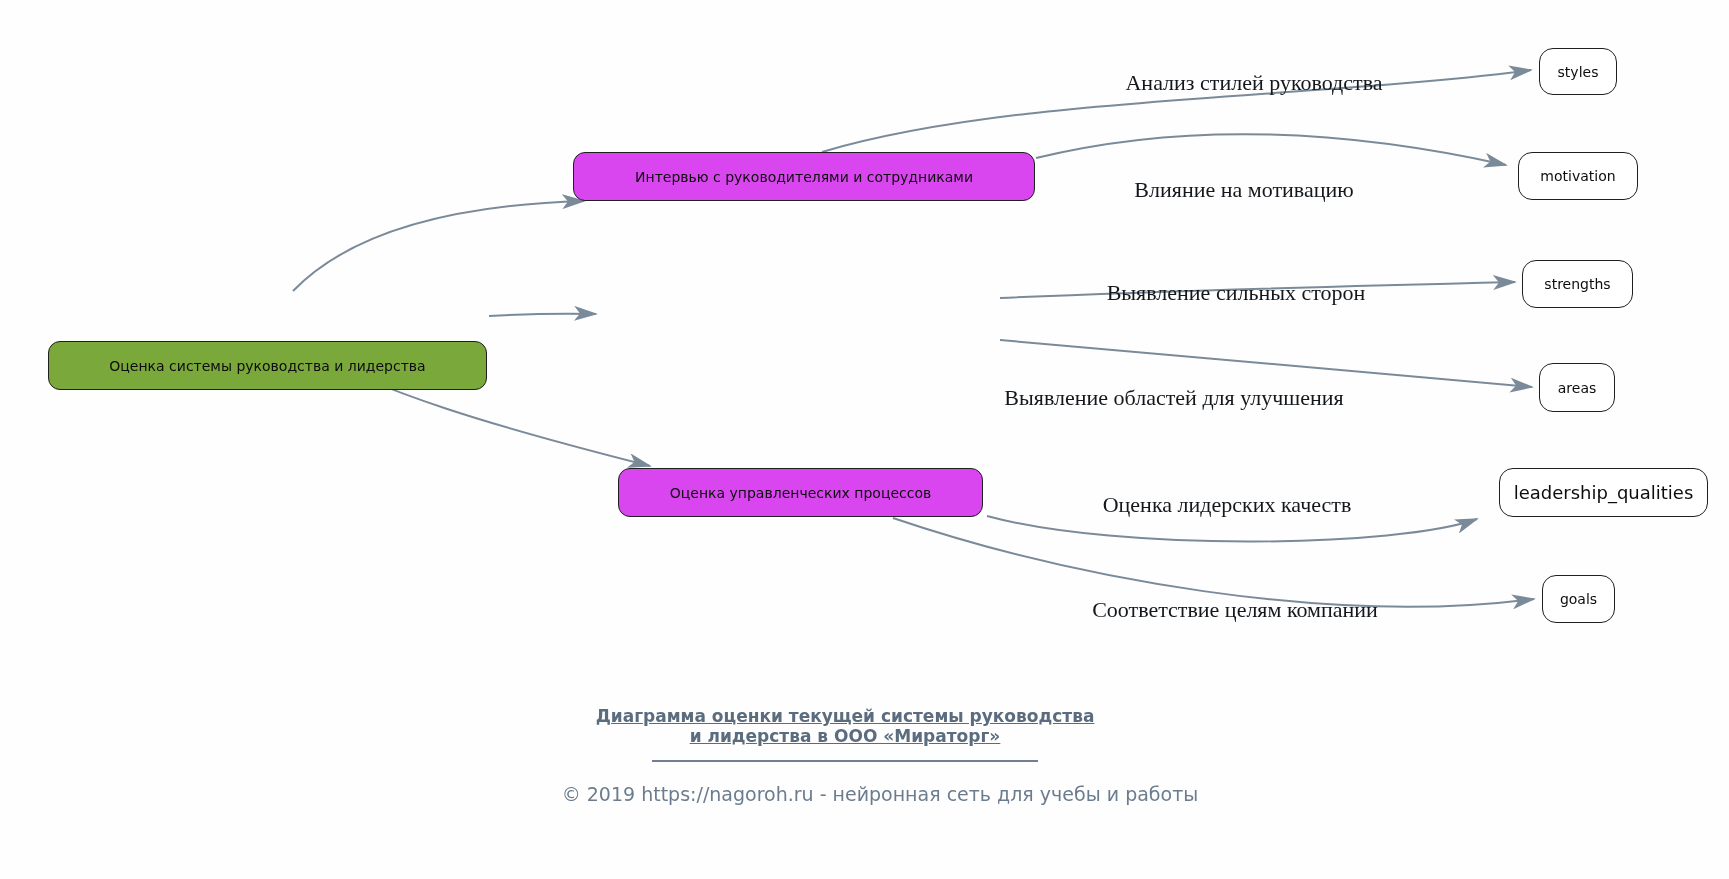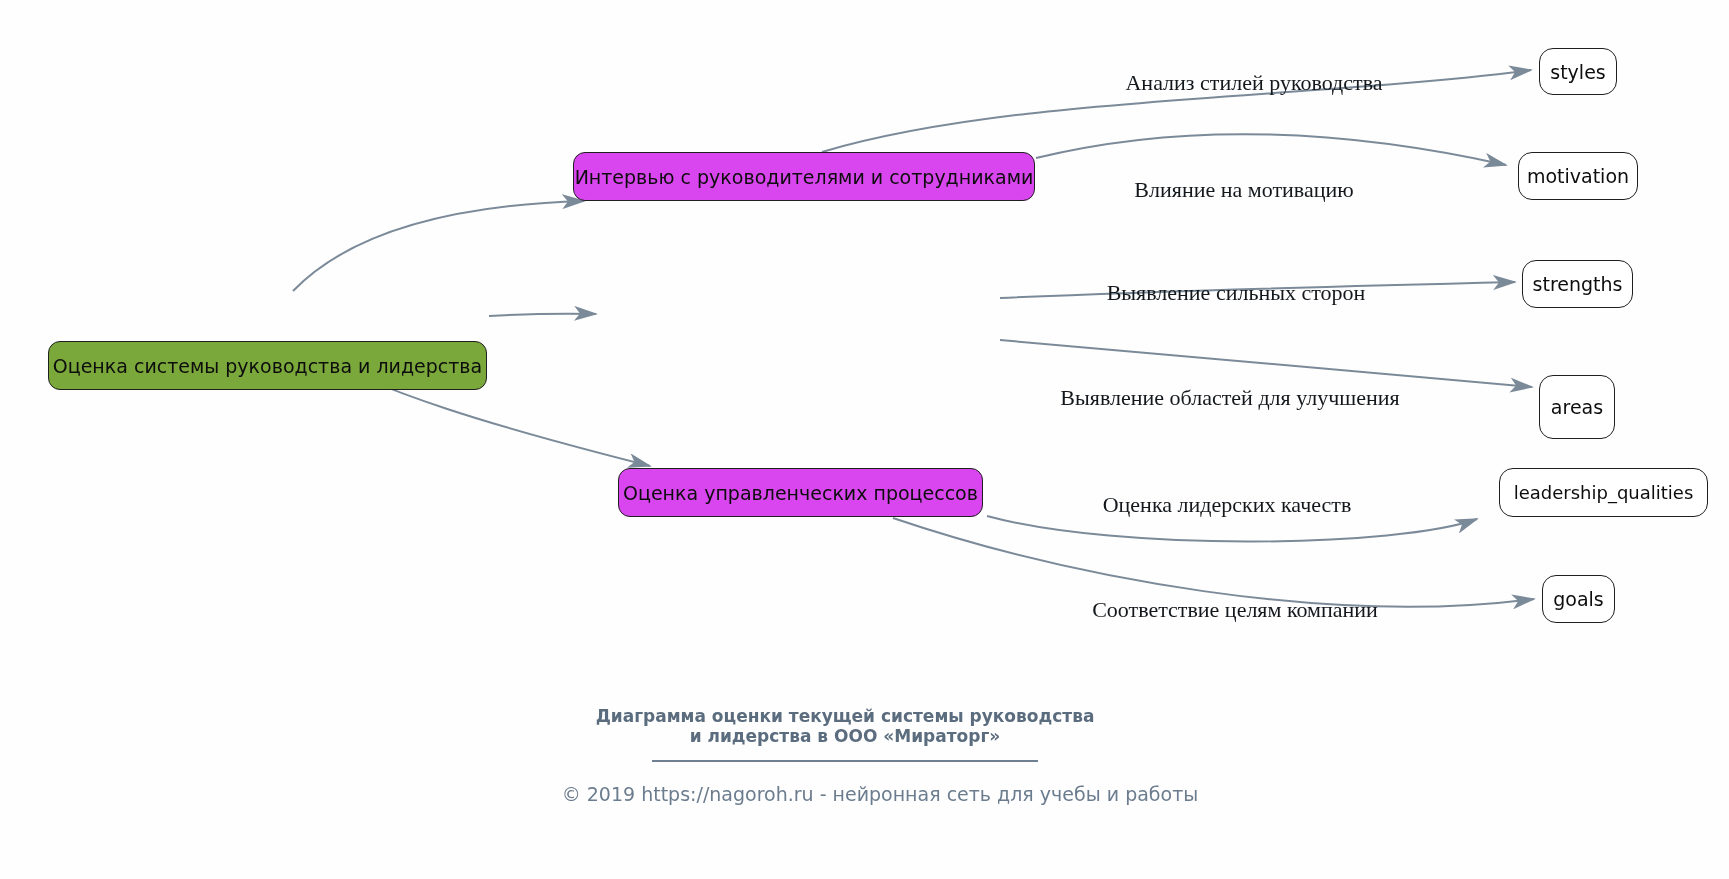--- a/index.html
+++ b/index.html
@@ -11,41 +11,41 @@
     position:relative;
   }
   .canvas{position:absolute;left:0;top:0;width:1729px;height:879px;}
   svg.edges{position:absolute;left:0;top:0;width:1729px;height:879px;}
   svg.edges path.edge{fill:none;stroke:#7b8a99;stroke-width:2px;}
   .node{
     position:absolute;
     display:flex;align-items:center;justify-content:center;
     border:1.8px solid #1f1f1f;
     box-sizing:border-box;
-    font-size:19px;color:#0d0d0d;
+    font-size:14px;color:#0d0d0d;
     white-space:nowrap;
     border-radius:12px;
   }
   .node.root{background:#7aa83b;}
   .node.branch{background:#d946ef;}
   .node.leaf{background:#ffffff;border-radius:14px;}
   .edge-label{
     position:absolute;
     transform:translateX(-50%);
     font-family:"Liberation Serif","DejaVu Serif",serif;
     font-size:22px;color:#14181c;
     white-space:nowrap;
     margin-top:24px;
   }
   .caption{
     position:absolute;left:845px;top:706px;
     transform:translateX(-50%);
     text-align:center;
     font-size:17px;font-weight:bold;color:#5a6c7e;
-    line-height:20px;white-space:nowrap;
+    line-height:20px;white-space:nowrap;text-decoration:underline;
   }
   .divider{
     position:absolute;left:652px;top:760px;width:386px;height:0;
     border-top:2px solid #6e8091;
   }
   .copyright{
     position:absolute;left:880px;top:783px;
     transform:translateX(-50%);
     font-size:19px;color:#6b7c8e;white-space:nowrap;
   }
@@ -73,28 +73,28 @@
   </svg>
 
   <div class="node root" style="left:48px;top:293px;width:439px;height:49px;margin-top:48px;">Оценка системы руководства и лидерства</div>
 
   <div class="node branch" style="left:573px;top:152px;width:462px;height:49px;">Интервью с руководителями и сотрудниками</div>
   <div class="node branch" style="left:618px;top:468px;width:365px;height:49px;">Оценка управленческих процессов</div>
 
   <div class="node leaf" style="left:1539px;top:48px;width:78px;height:47px;">styles</div>
   <div class="node leaf" style="left:1518px;top:152px;width:120px;height:48px;">motivation</div>
   <div class="node leaf" style="left:1522px;top:260px;width:111px;height:48px;">strengths</div>
-  <div class="node leaf" style="left:1539px;top:363px;width:76px;height:64px;margin-top:12px;">areas</div>
+  <div class="node leaf" style="left:1539px;top:363px;width:76px;height:49px;">areas</div>
   <div class="node leaf" style="left:1473px;top:468px;width:209px;height:49px;font-size:18px;margin-left:26px;">leadership_qualities</div>
   <div class="node leaf" style="left:1542px;top:575px;width:73px;height:48px;">goals</div>
 
   <div class="edge-label" style="left:1254px;top:46px;">Анализ стилей руководства</div>
   <div class="edge-label" style="left:1244px;top:153px;">Влияние на мотивацию</div>
   <div class="edge-label" style="left:1236px;top:256px;">Выявление сильных сторон</div>
-  <div class="edge-label" style="left:1230px;top:361px;">Выявление областей для улучшения</div>
+  <div class="edge-label" style="left:1174px;top:361px;">Выявление областей для улучшения</div>
   <div class="edge-label" style="left:1227px;top:468px;">Оценка лидерских качеств</div>
   <div class="edge-label" style="left:1235px;top:573px;">Соответствие целям компании</div>
 
   <div class="caption">
     <div>Диаграмма оценки текущей системы руководства</div>
     <div>и лидерства в ООО «Мираторг»</div>
   </div>
   <div class="divider"></div>
   <div class="copyright">© 2019 https://nagoroh.ru - нейронная сеть для учебы и работы</div>
 

